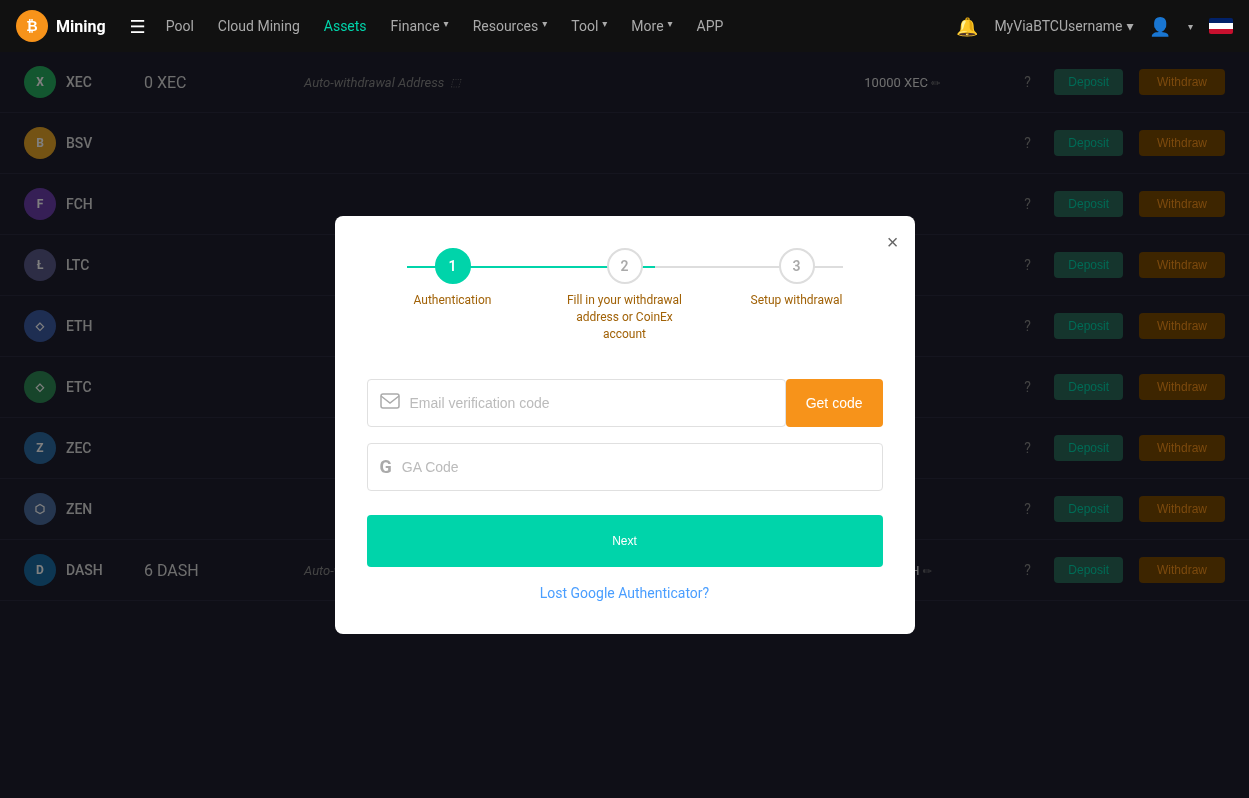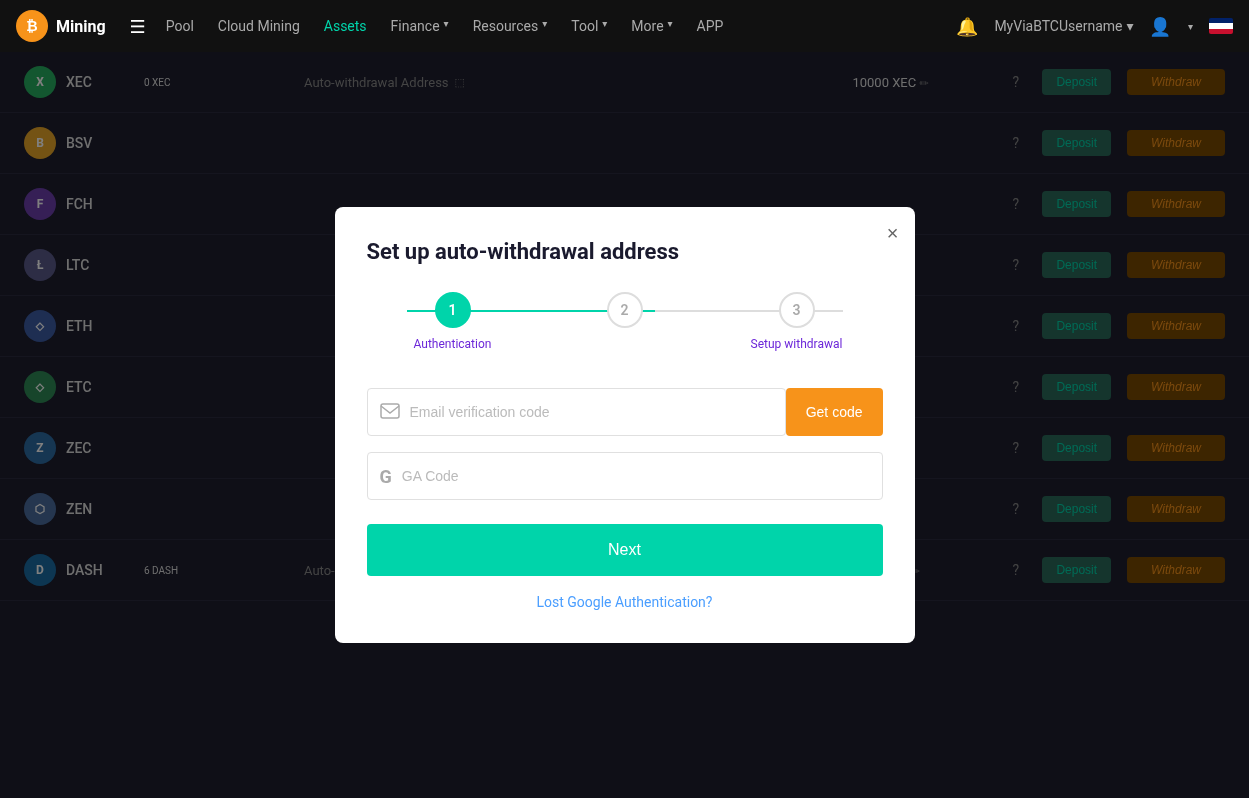--- a/index.html
+++ b/index.html
@@ -151,30 +151,31 @@
 
     .coin-name {
       color: #ddd;
       font-size: 14px;
       font-weight: 500;
     }
 
     .col-balance {
       min-width: 160px;
       color: #ddd;
-      font-size: 10px;
+      font-size: 16px;
     }
 
     .col-address {
       flex: 1;
       color: #888;
       font-size: 13px;
       display: flex;
       align-items: center;
       gap: 6px;
+      font-style: italic;
     }
 
     .col-threshold {
       min-width: 160px;
       color: #ddd;
       font-size: 13px;
     }
 
     .col-question {
       width: 30px;
@@ -194,25 +195,24 @@
       padding: 6px 14px;
       border-radius: 4px;
       font-size: 12px;
       cursor: pointer;
     }
 
     .btn-withdraw {
       background: #7a4a00;
       color: #f7931a;
       border: none;
-      padding: 6px 24px;
+      padding: 6px 18px;
       border-radius: 4px;
       font-size: 12px;
       cursor: pointer;
-      font-style: italic;
     }
 
     
     .modal-overlay {
       position: absolute;
       top: 0;
       left: 0;
       width: 100%;
       height: 100%;
       background: rgba(0,0,0,0.5);
@@ -307,21 +307,21 @@
     }
 
     .step-circle.inactive {
       background: white;
       color: #aaa;
       border: 2px solid #ddd;
     }
 
     .step-label {
       font-size: 12px;
-      color: #6d28d9;
+      color: #a16207;
       text-align: center;
       line-height: 1.4;
       max-width: 120px;
     }
 
     
     .form-group {
       margin-bottom: 16px;
     }
 
@@ -378,21 +378,21 @@
       flex: 1;
     }
 
     .btn-next {
       width: 100%;
       height: 52px;
       background: #00d4aa;
       color: white;
       border: none;
       border-radius: 4px;
-      font-size: 16px;
+      font-size: 12px;
       font-weight: 500;
       cursor: pointer;
       margin-top: 8px;
     }
 
     .modal-footer-link {
       text-align: center;
       margin-top: 16px;
     }
 
@@ -593,38 +593,38 @@
       </div>
     </div>
 
   </div>
 
   <div class="modal-overlay">
     <div class="modal">
 
       <button class="modal-close">×</button>
 
-      <h2 class="modal-title">Set up auto-withdrawal address</h2>
 
       
       <div class="stepper">
         <div class="stepper-line"></div>
         <div class="stepper-line-active"></div>
 
         <div class="step">
           <div class="step-circle active">
             <span>1</span>
           </div>
           <span class="step-label">Authentication</span>
         </div>
 
         <div class="step">
           <div class="step-circle inactive">
             <span>2</span>
           </div>
+          <span class="step-label">Fill in your withdrawal address or CoinEx account</span>
         </div>
 
         <div class="step">
           <div class="step-circle inactive">
             <span>3</span>
           </div>
           <span class="step-label">Setup withdrawal</span>
         </div>
       </div>
 
@@ -650,19 +650,19 @@
           <span class="input-icon" style="font-size:18px; color:#aaa; font-weight:bold;">G</span>
           <input class="input-field" type="text" placeholder="GA Code" style="">
         </div>
       </div>
 
       
       <button class="btn-next">Next</button>
 
       
       <div class="modal-footer-link">
-        <a href="#">Lost Google Authentication?</a>
+        <a href="#">Lost Google Authenticator?</a>
       </div>
 
     </div>
   </div>
 
 </div>
 
 </body></html>

